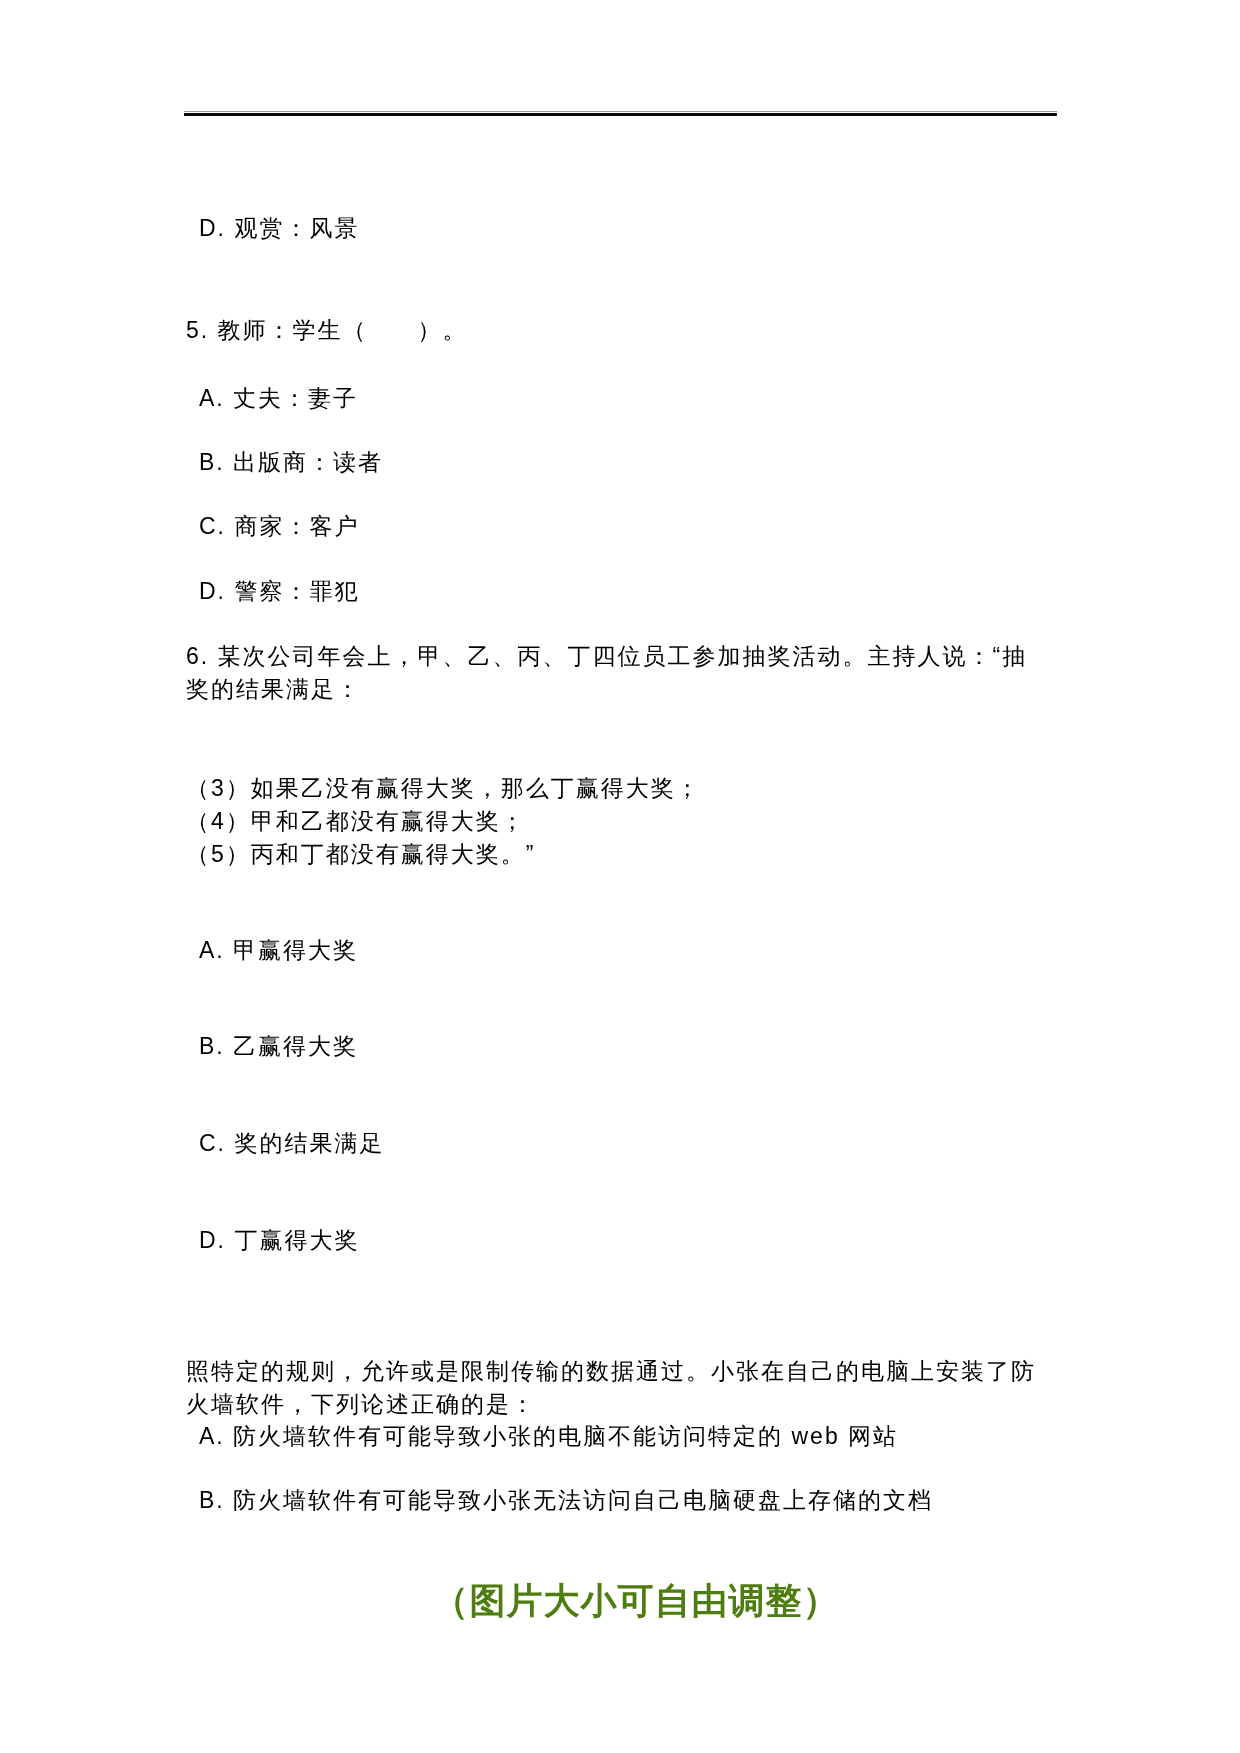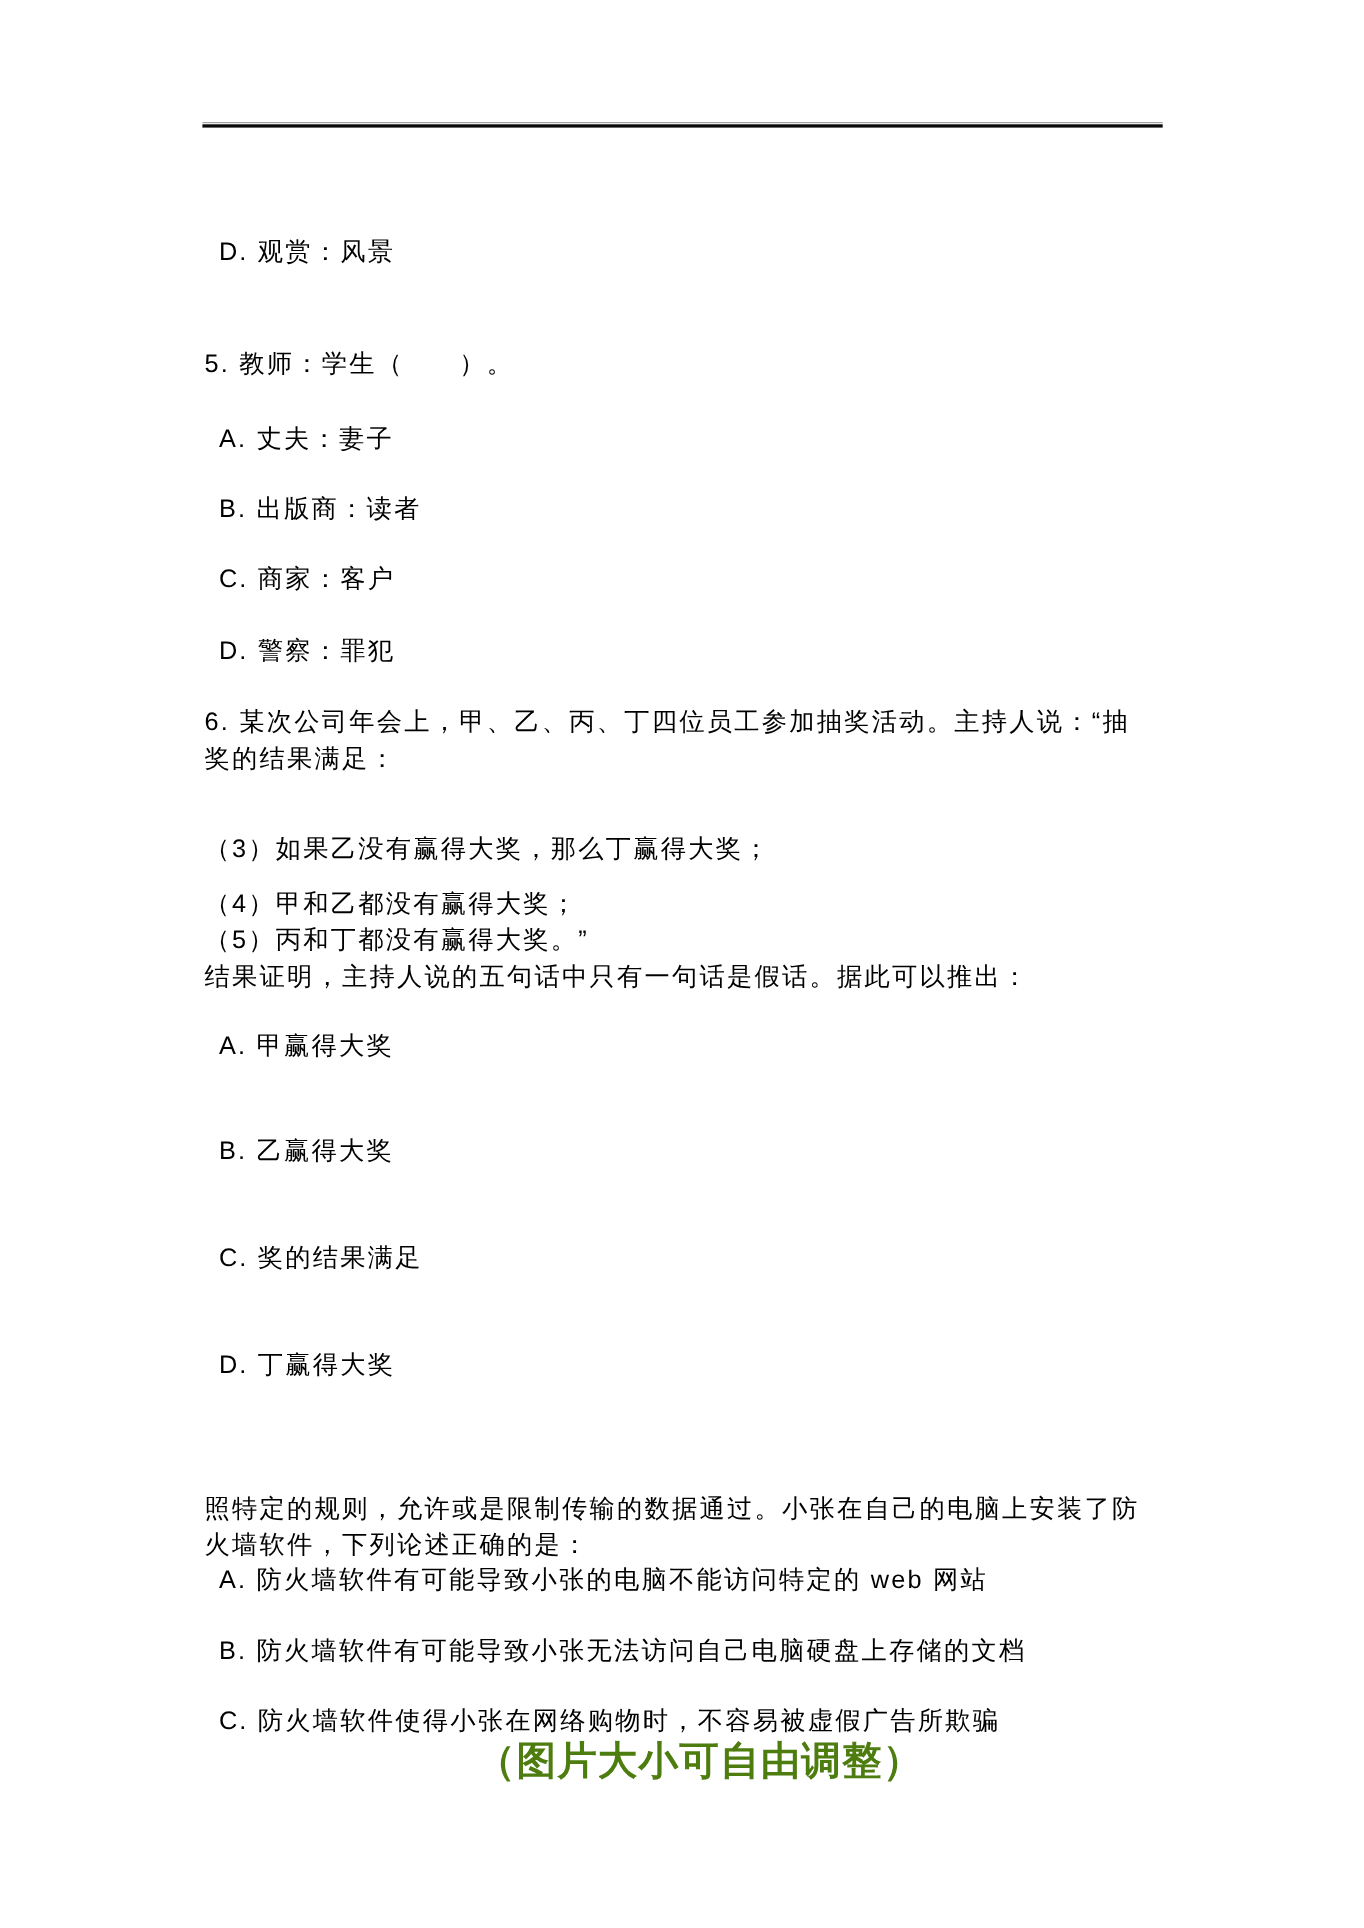--- a/index.html
+++ b/index.html
@@ -62,31 +62,29 @@
   <div class="tline opt" style="top:213px">D. 观赏：风景</div>
 
   <div class="tline stem" style="top:315px">5. 教师：学生（　　）。</div>
   <div class="tline opt" style="top:383px">A. 丈夫：妻子</div>
   <div class="tline opt" style="top:447px">B. 出版商：读者</div>
   <div class="tline opt" style="top:511px">C. 商家：客户</div>
   <div class="tline opt" style="top:576px">D. 警察：罪犯</div>
 
   <div class="tline stem" style="top:641px">6. 某次公司年会上，甲、乙、丙、丁四位员工参加抽奖活动。主持人说：“抽</div>
   <div class="tline stem" style="top:674px">奖的结果满足：</div>
-  <div class="tline stem" style="top:756px">（3）如果乙没有赢得大奖，那么丁赢得大奖；</div>
+  <div class="tline stem" style="top:773px">（3）如果乙没有赢得大奖，那么丁赢得大奖；</div>
   <div class="tline stem" style="top:806px">（4）甲和乙都没有赢得大奖；</div>
   <div class="tline stem" style="top:839px">（5）丙和丁都没有赢得大奖。”</div>
-  <div class="tline stem" style="top:872px">结果证明，主持人说的五句话中只有一句话是假话。据此可以推出：</div>
 
   <div class="tline opt" style="top:935px">A. 甲赢得大奖</div>
   <div class="tline opt" style="top:1031px">B. 乙赢得大奖</div>
   <div class="tline opt" style="top:1128px">C. 奖的结果满足</div>
   <div class="tline opt" style="top:1225px">D. 丁赢得大奖</div>
 
   <div class="tline stem" style="top:1356px">照特定的规则，允许或是限制传输的数据通过。小张在自己的电脑上安装了防</div>
   <div class="tline stem" style="top:1389px">火墙软件，下列论述正确的是：</div>
   <div class="tline opt" style="top:1421px">A. 防火墙软件有可能导致小张的电脑不能访问特定的 web 网站</div>
   <div class="tline opt" style="top:1485px">B. 防火墙软件有可能导致小张无法访问自己电脑硬盘上存储的文档</div>
-  <div class="tline opt" style="top:1549px">C. 防火墙软件使得小张在网络购物时，不容易被虚假广告所欺骗</div>
 
   <div class="footer-note">（图片大小可自由调整）</div>
 
 </div>
 
 </body></html>

